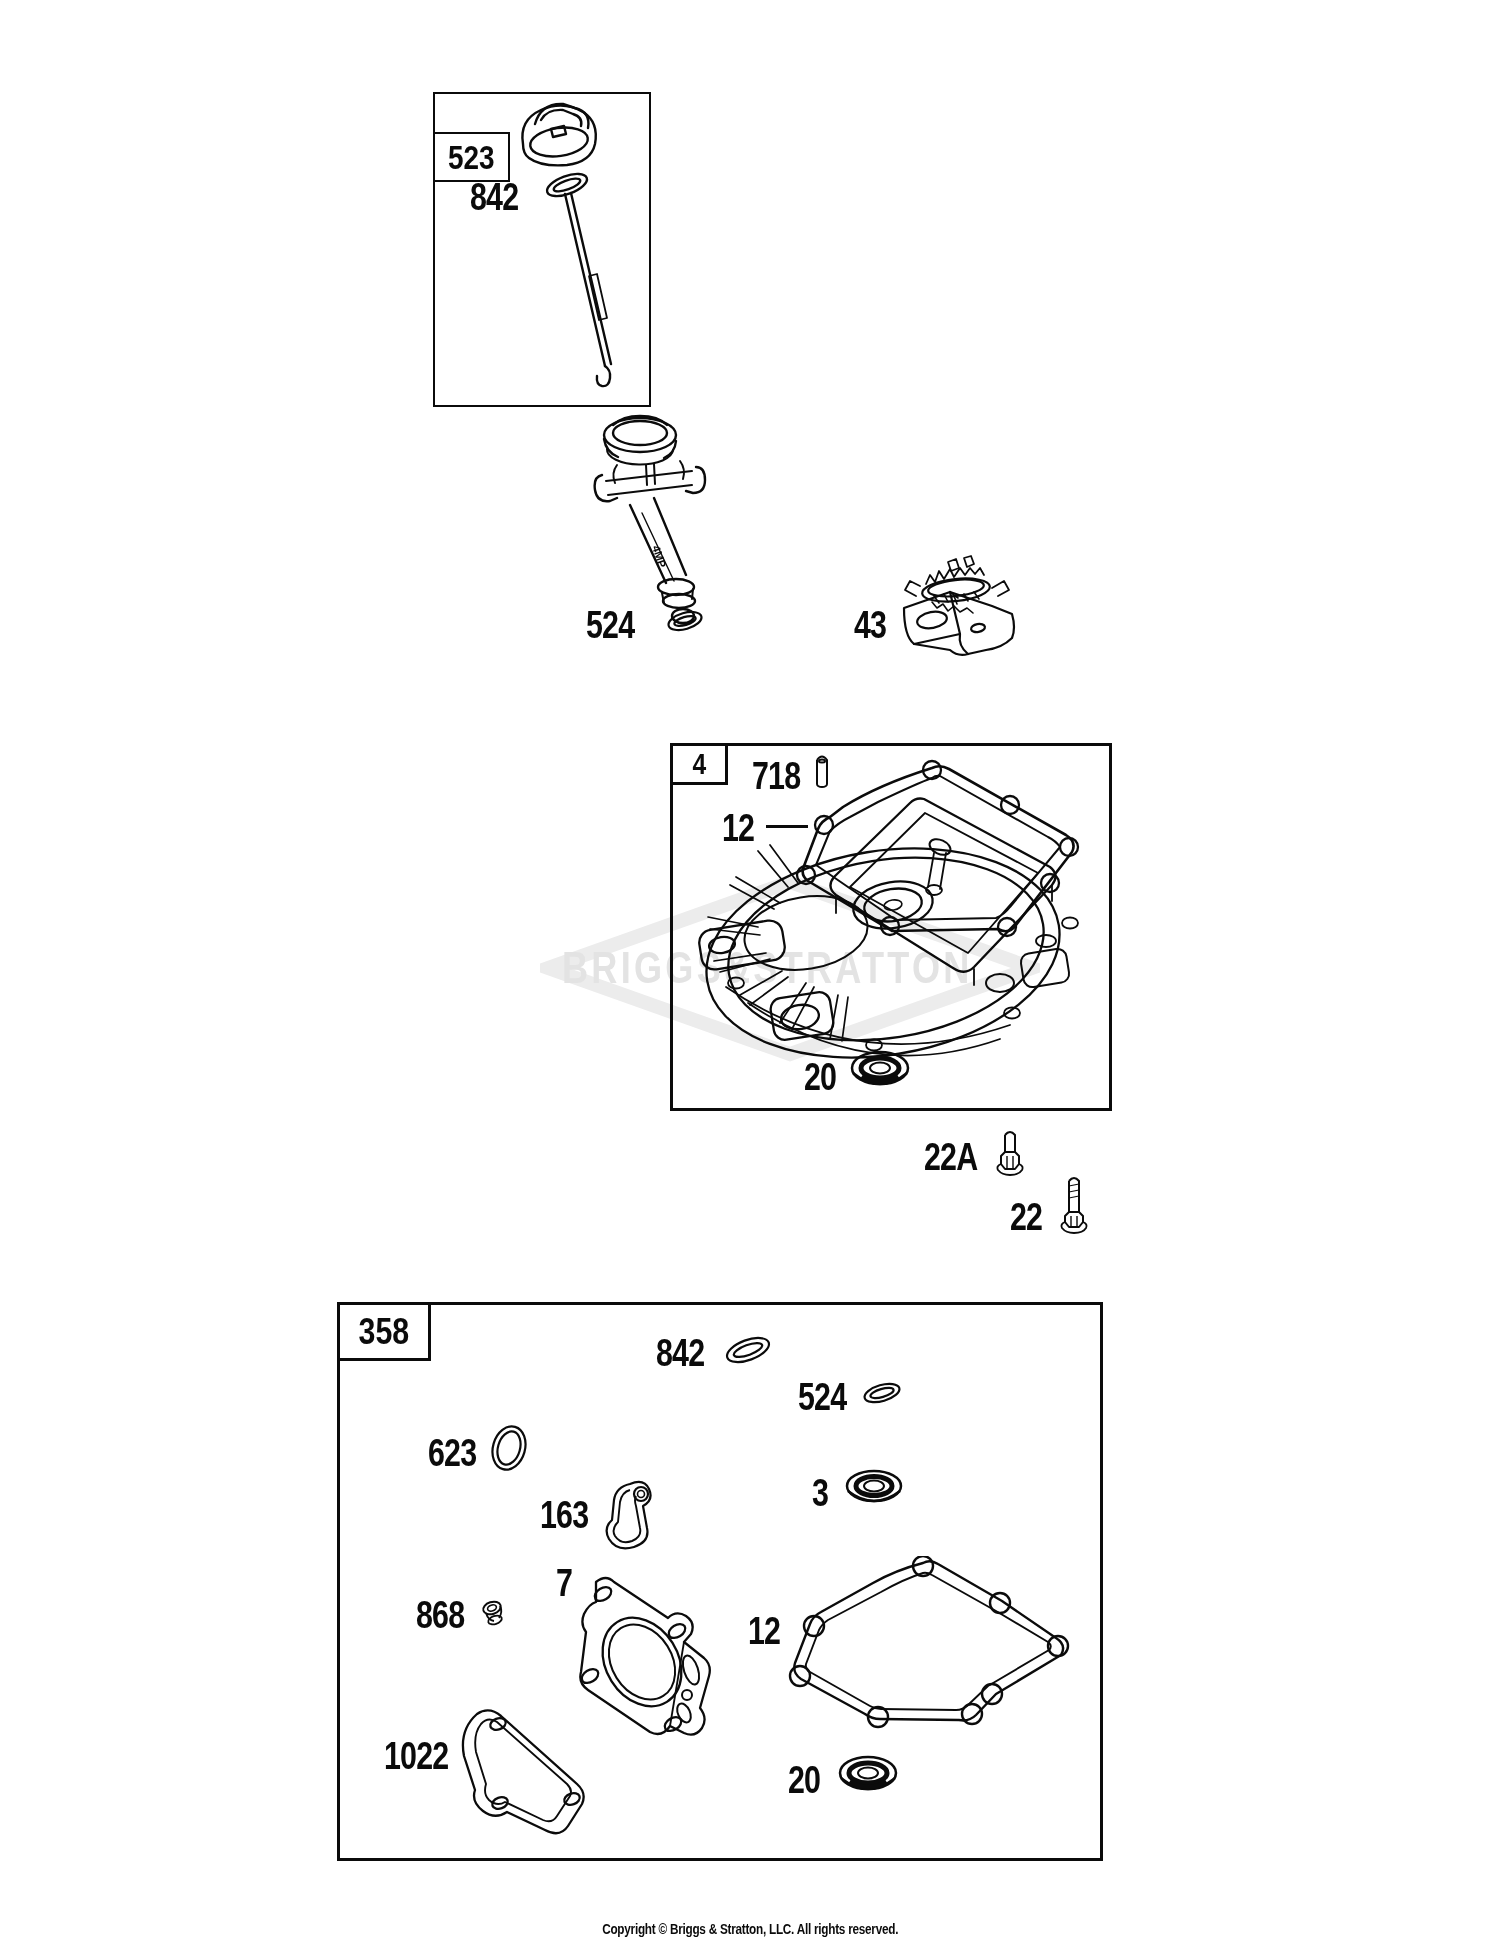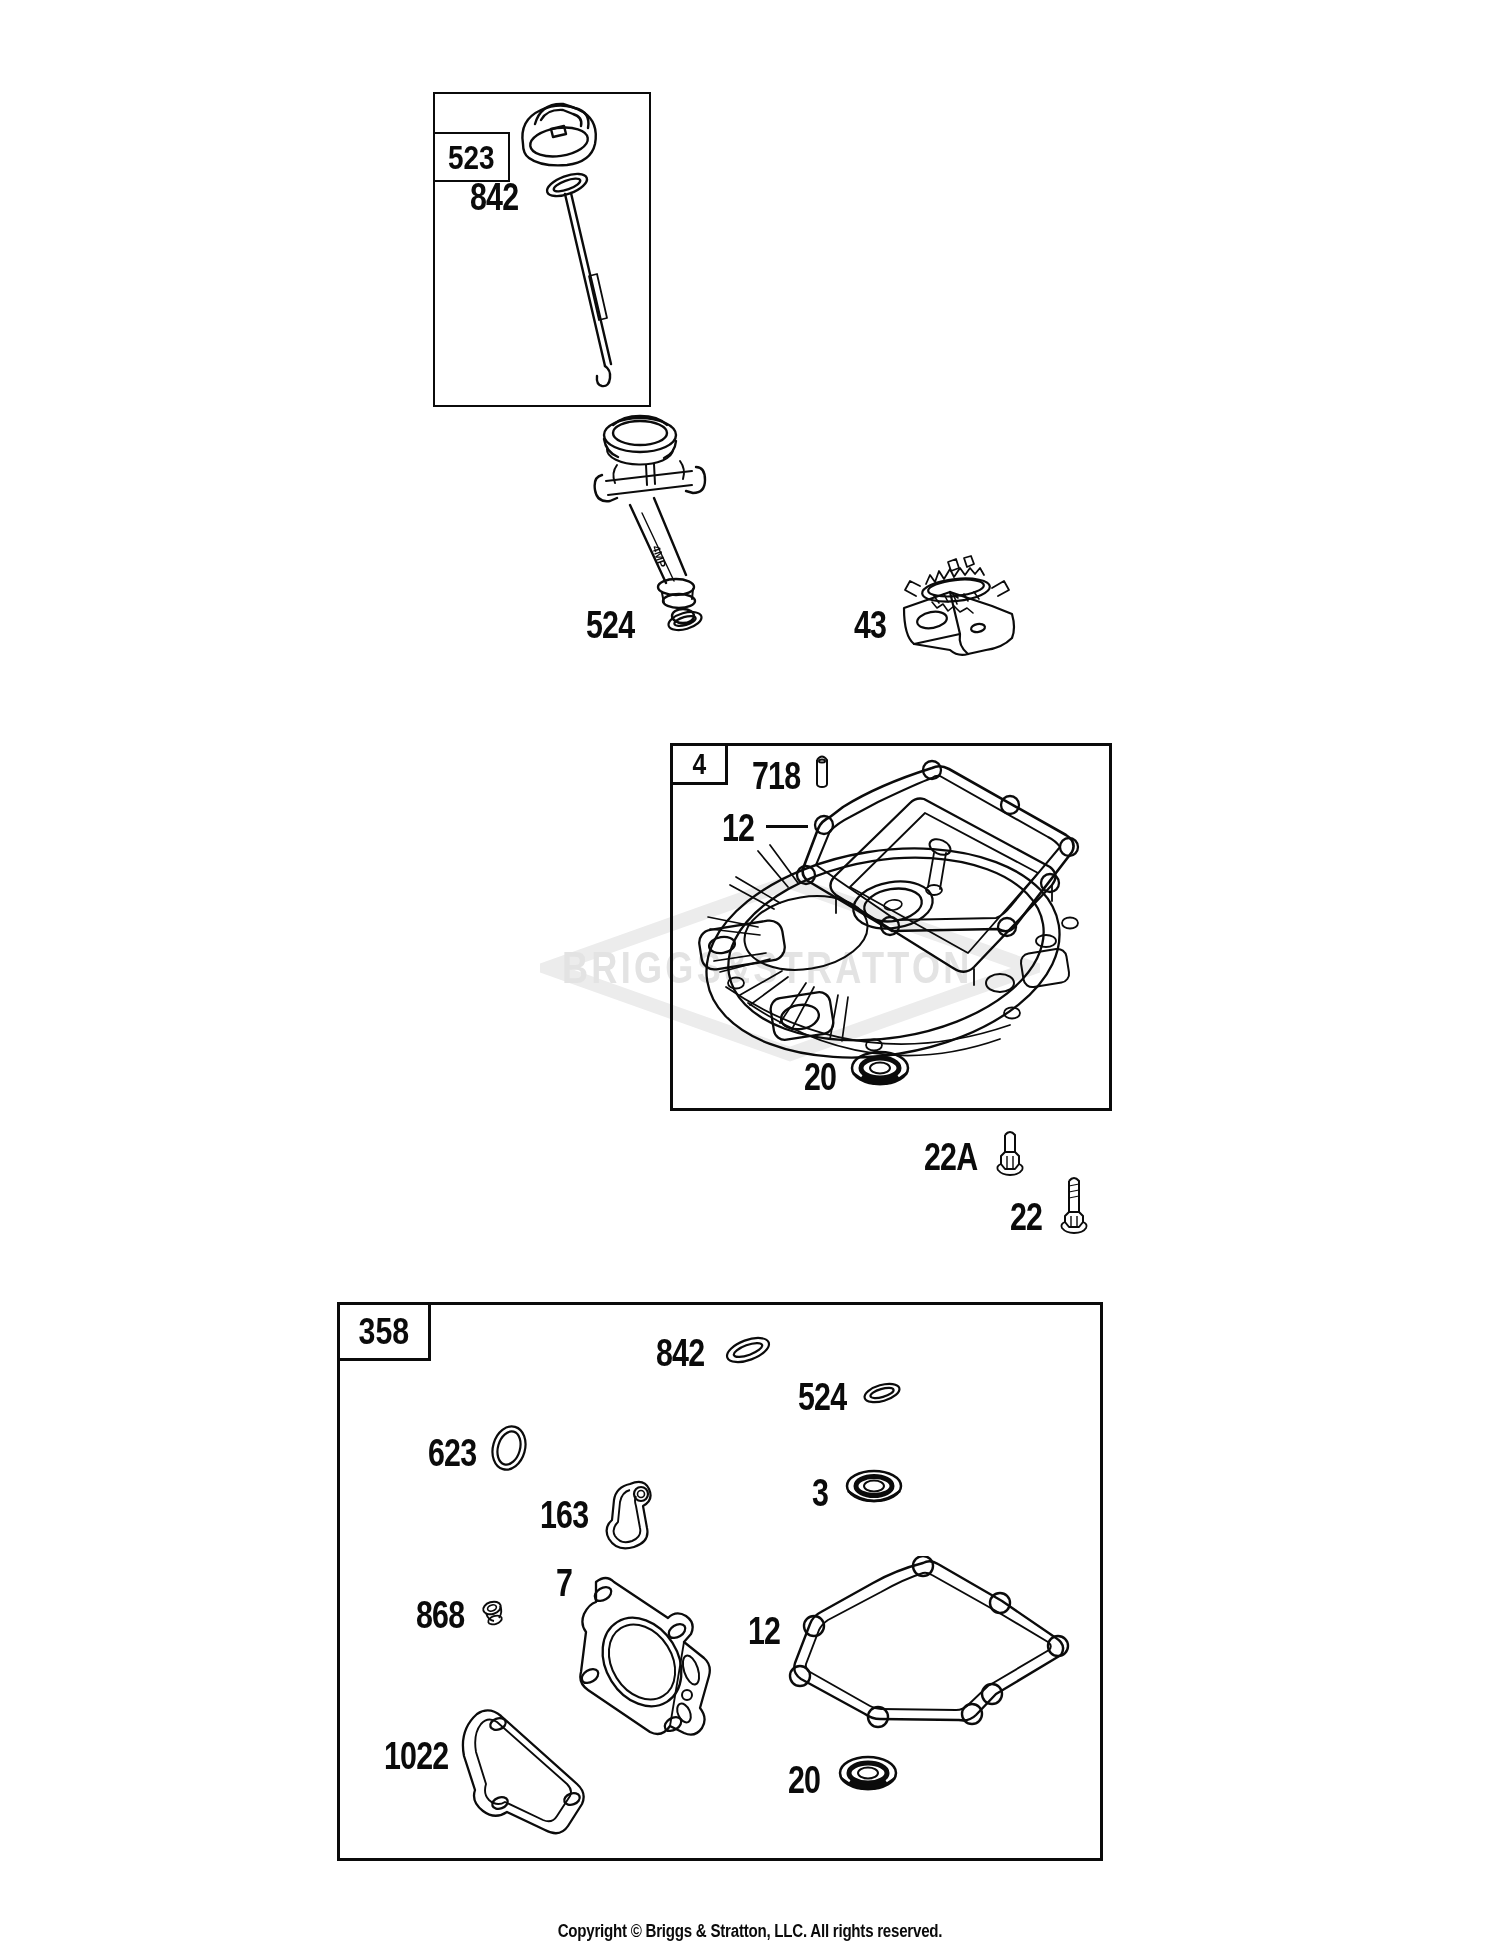--- a/index.html
+++ b/index.html
@@ -9,21 +9,21 @@
   .corner{position:absolute;top:-3px;left:-3px;border:3px solid #0b0b0b;
           display:flex;align-items:center;justify-content:center;background:transparent;}
   .corner span{font-weight:bold;transform:scaleX(.82);transform-origin:center;}
   .callout{position:absolute;font-weight:bold;font-size:38px;line-height:1;
            transform:scaleX(.8);transform-origin:left center;white-space:nowrap;letter-spacing:-1px;}
   .leader{position:absolute;height:3px;background:#0b0b0b;}
   .part{position:absolute;}
   .part svg{display:block;}
   .wmtext{position:absolute;font-weight:bold;font-size:44px;letter-spacing:4px;color:#e3e3e3;
            transform:scaleX(.82);transform-origin:left center;white-space:nowrap;}
-  .copyright{position:absolute;width:100%;text-align:center;font-size:18px;font-weight:bold;
+  .copyright{position:absolute;width:100%;text-align:center;font-size:14px;font-weight:bold;
            letter-spacing:-.3px;}
   .copyright span{display:inline-block;transform:scaleX(.84);transform-origin:center;}
   svg *{vector-effect:non-scaling-stroke;}
 </style>
 </head>
 <body>
 
 <div class="canvas">
 
   <div class="part" style="left:540px;top:868px;z-index:0;">

